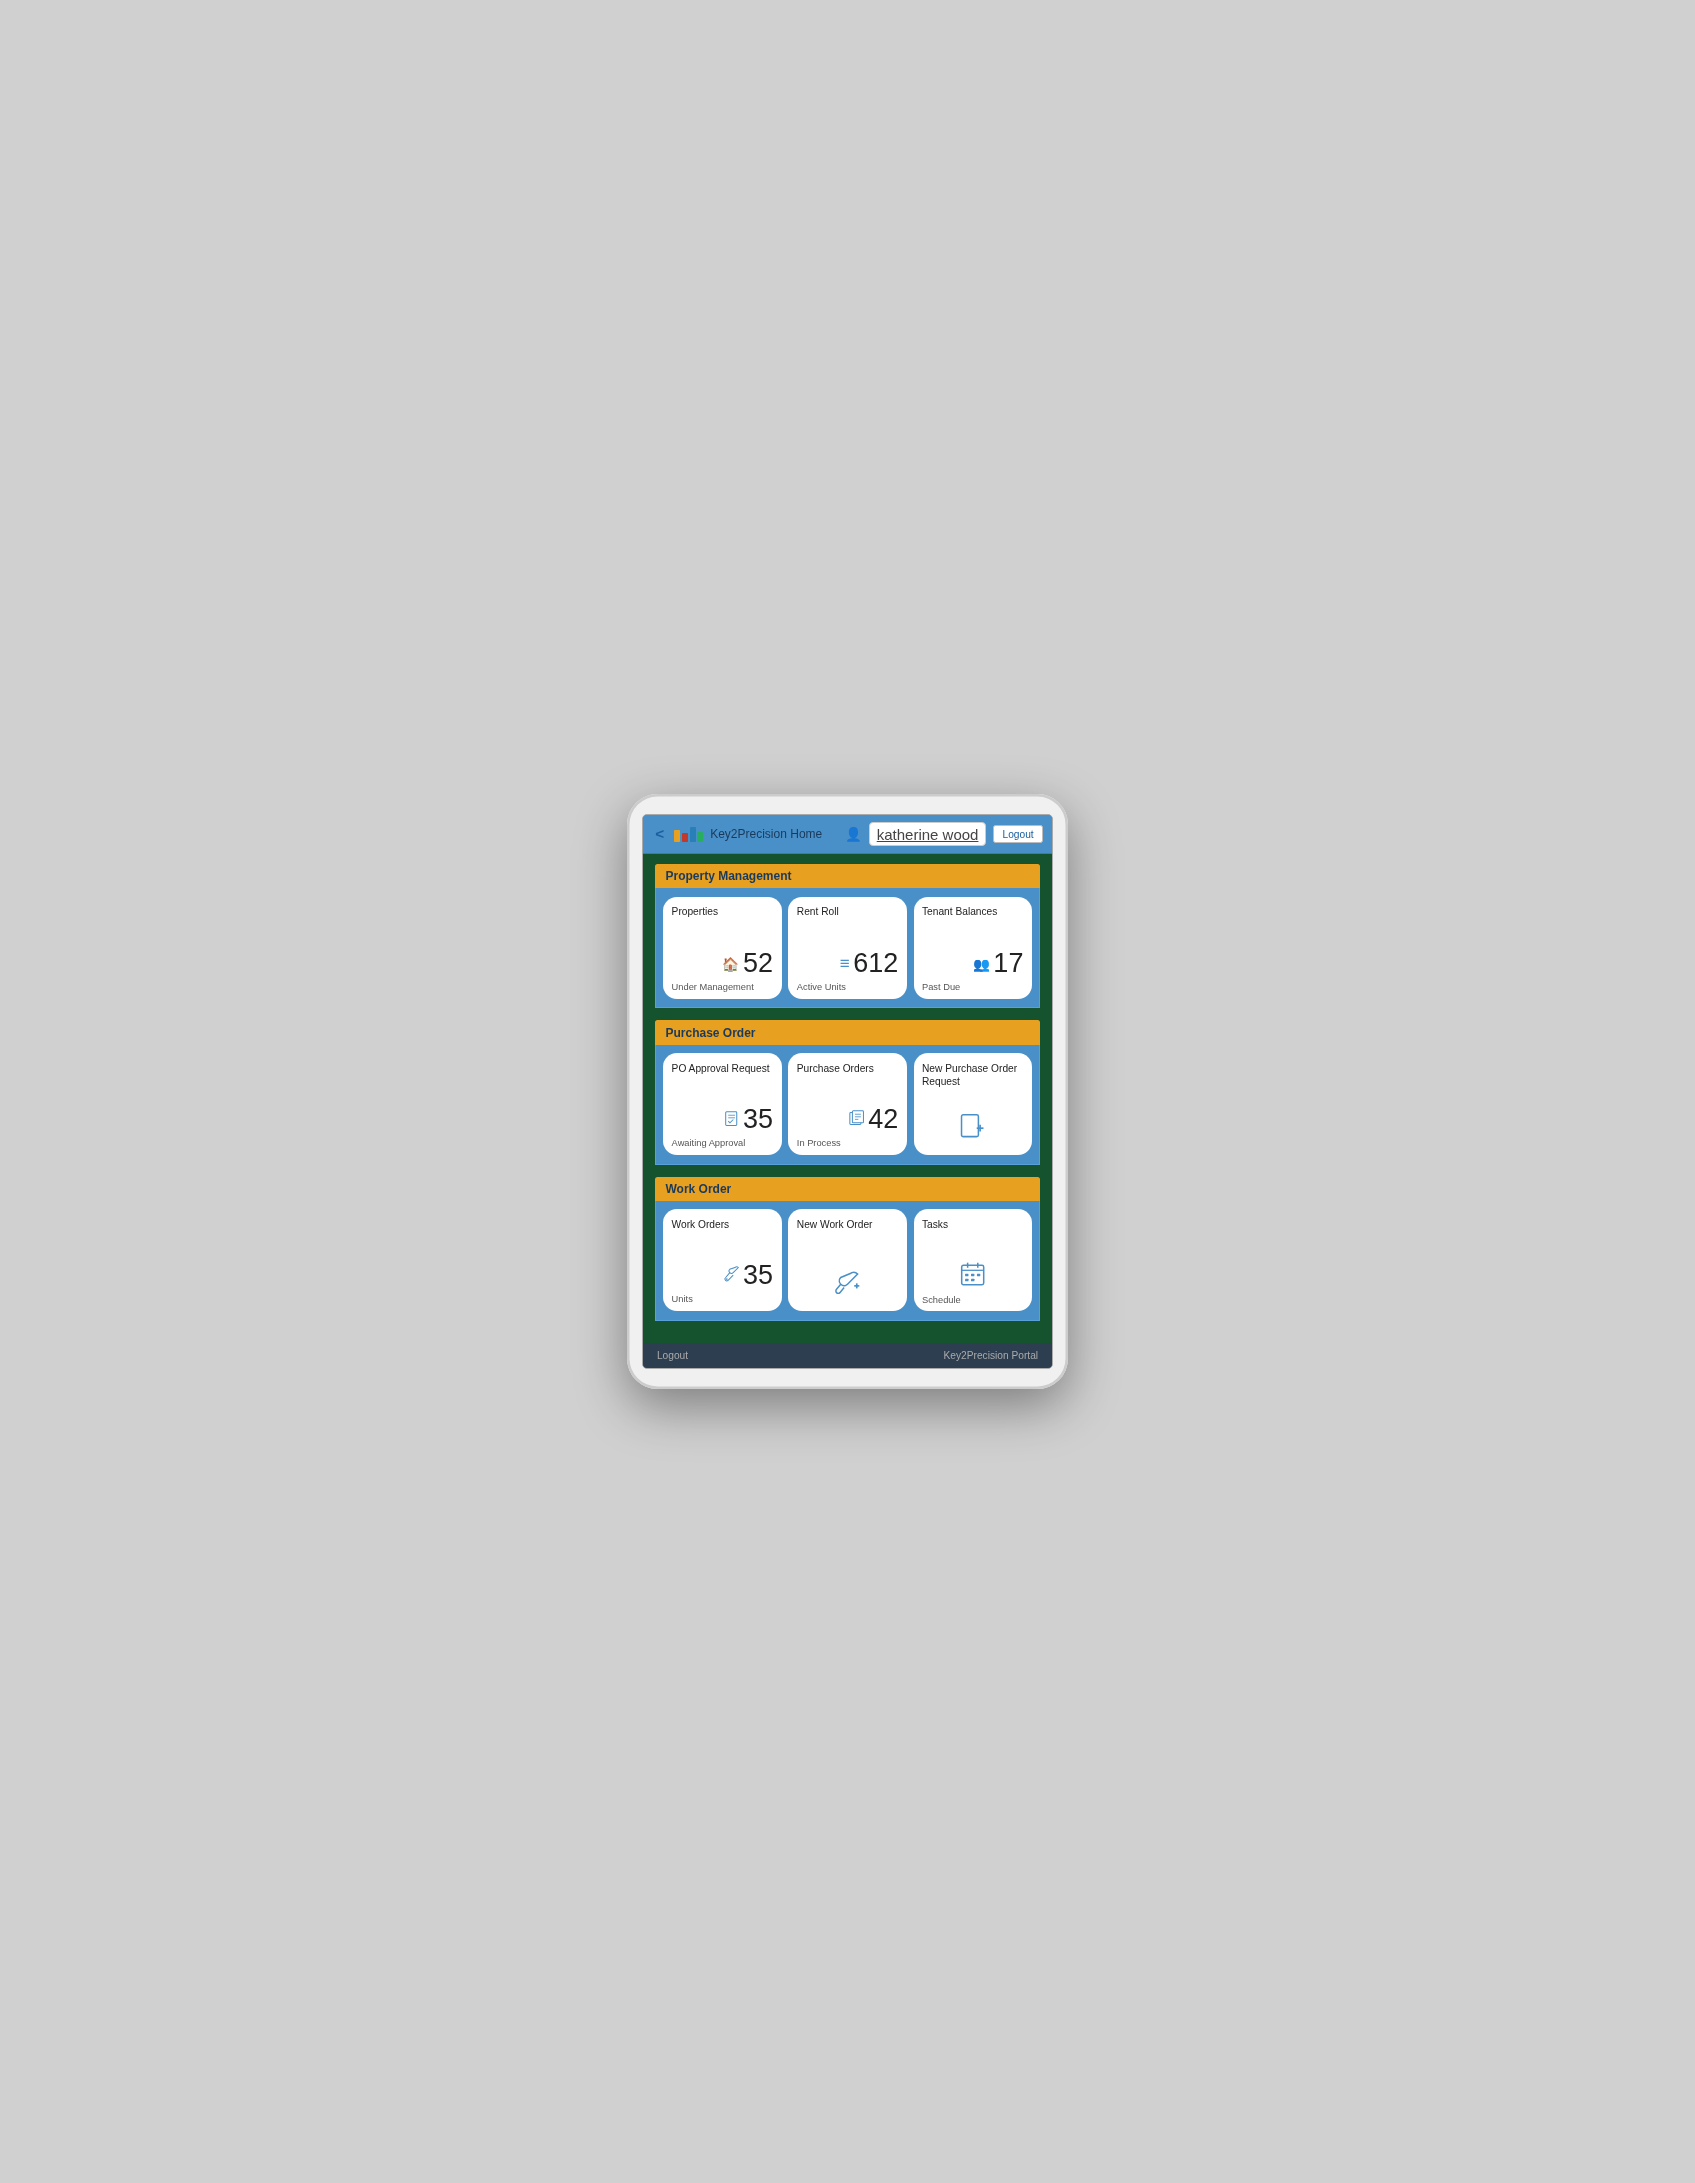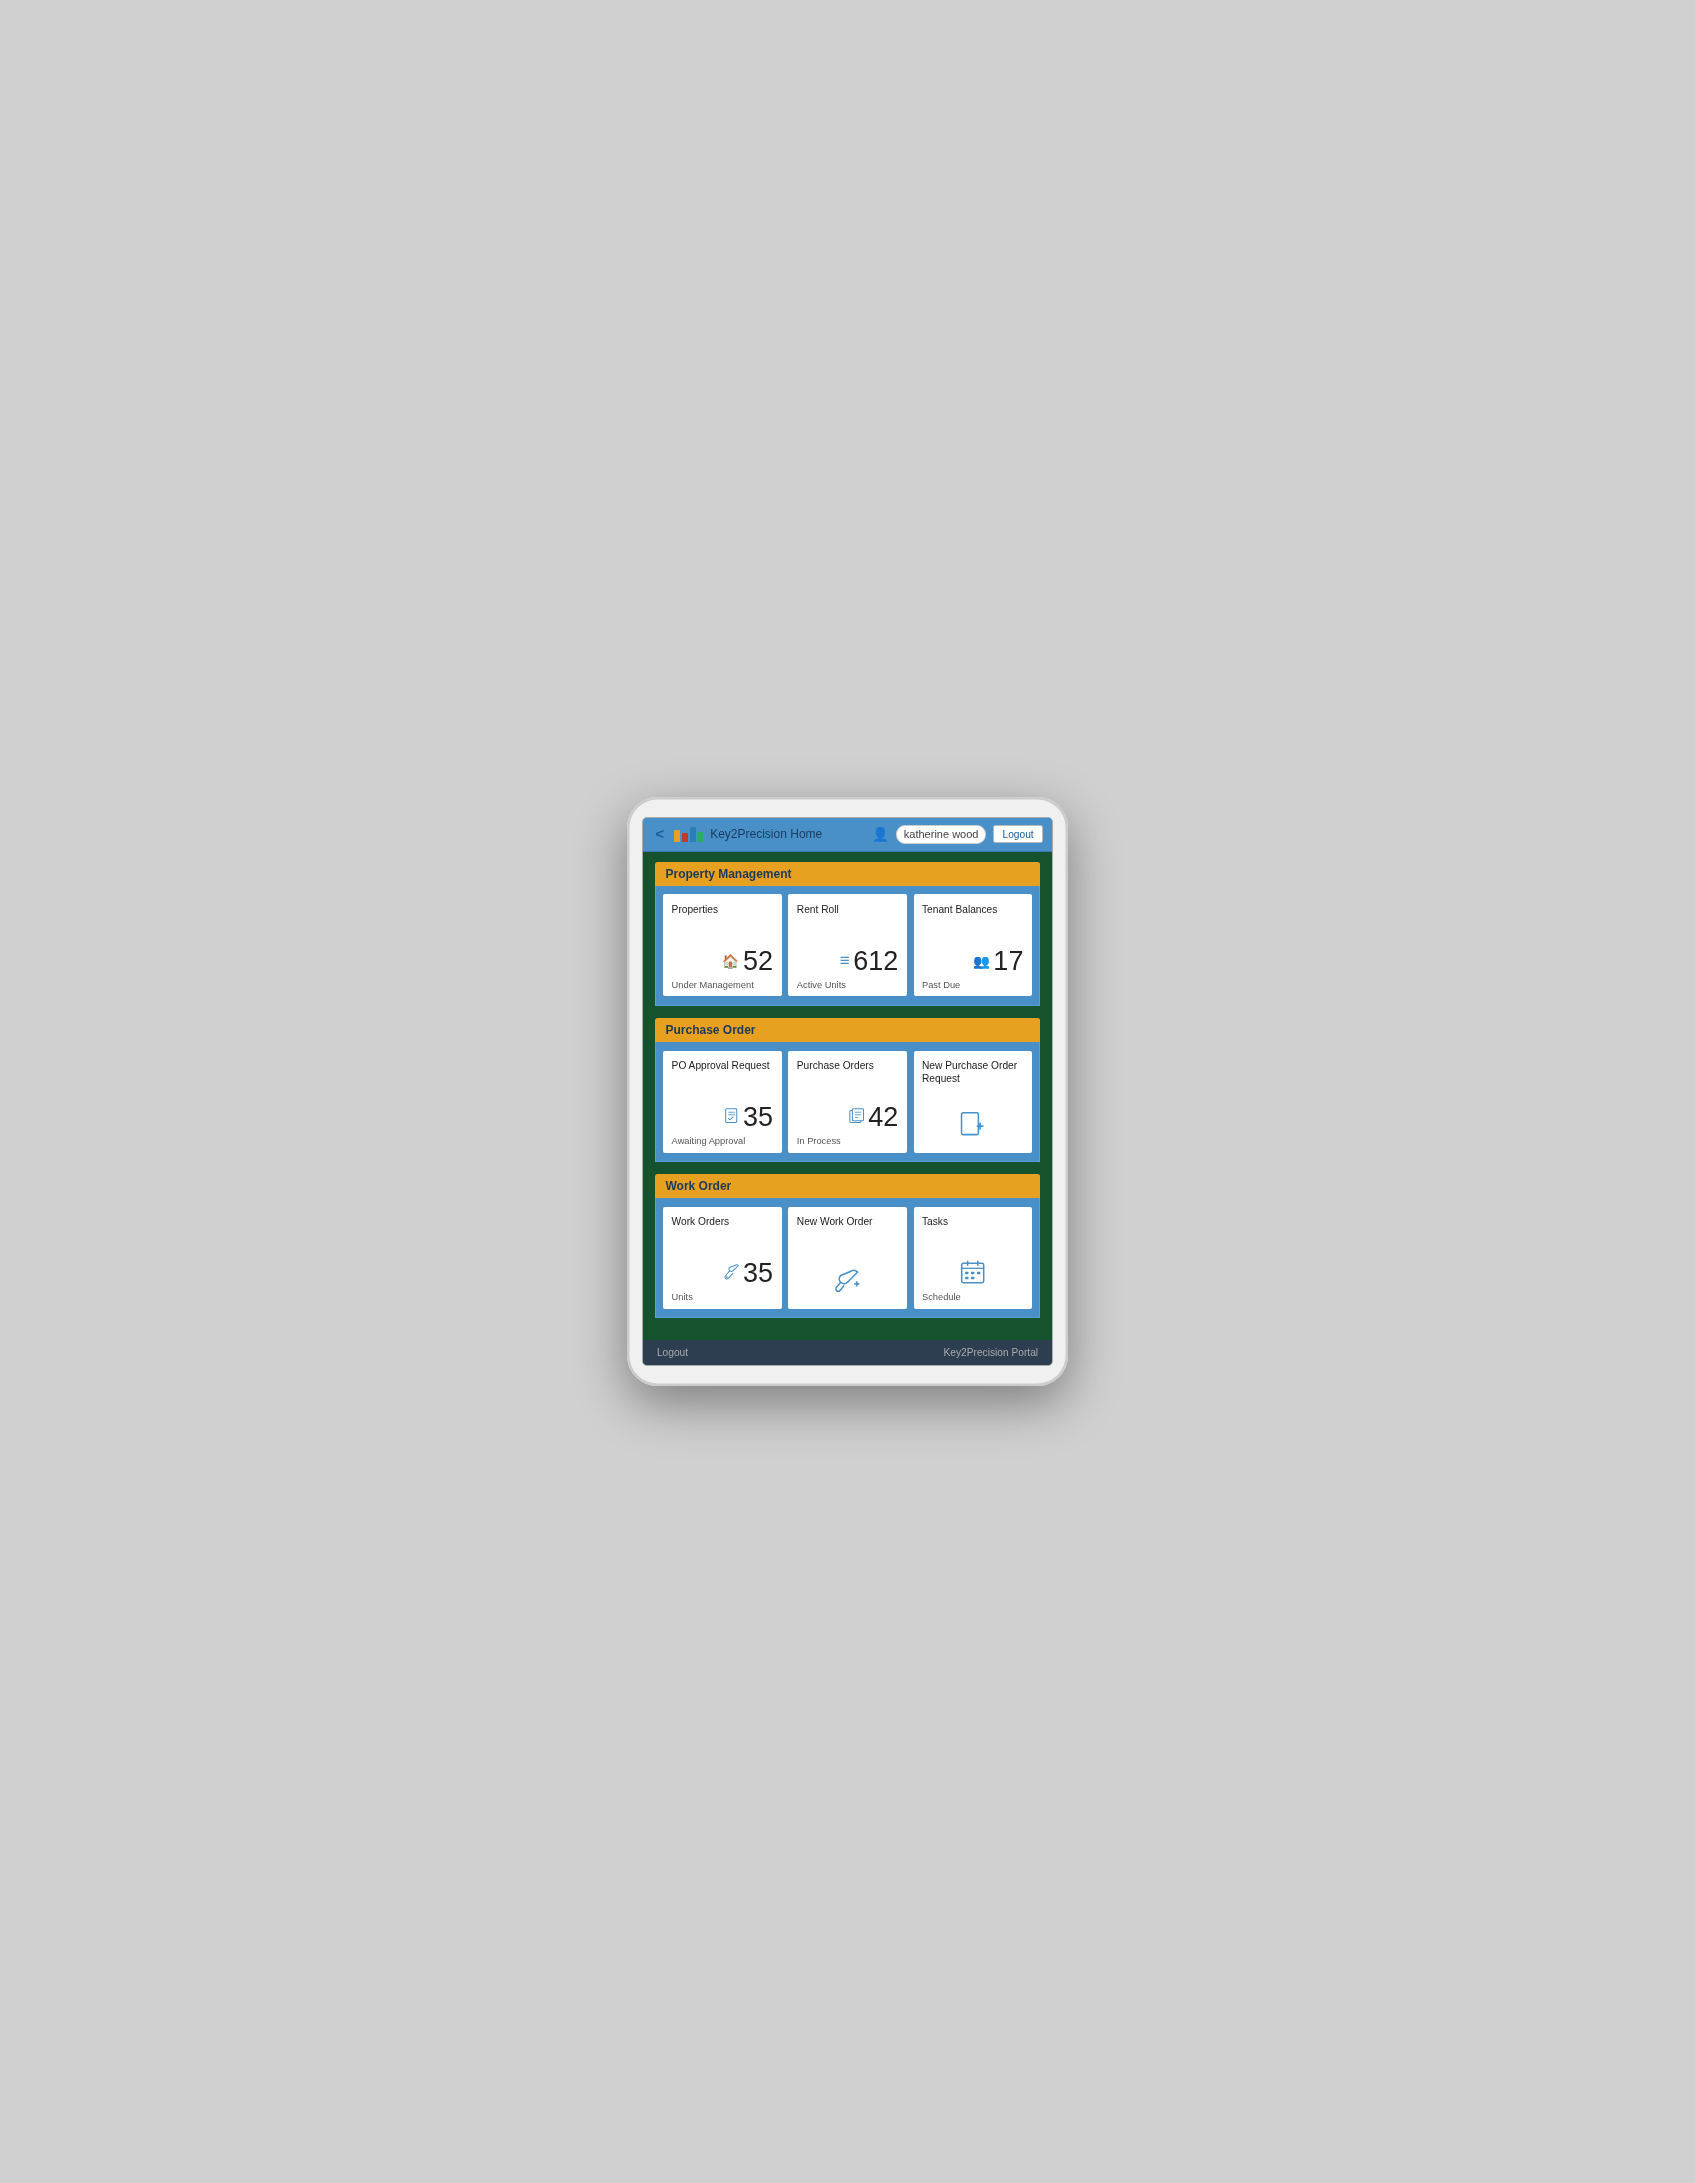--- a/index.html
+++ b/index.html
@@ -65,25 +65,26 @@
       font-size: 12px;
       font-weight: 500;
     }
     .top-bar-user-icon {
       color: #2c6fa8;
       font-size: 13.6px;
     }
     .top-bar-username {
       background: white;
       border: 0.8px solid #ccc;
-      border-radius: 9px;
+      border-radius: 4px;
       padding: 2.5px 6.8px;
-      font-size: 11px;
+      font-size: 15px;
       color: #444;
       min-width: 85px;
+      text-decoration: underline;
     }
     .top-bar-logout {
       background: white;
       border: 0.8px solid #bbb;
       border-radius: 2.5px;
       padding: 2.5px 8.5px;
       font-size: 10.2px;
       color: #1a5fa0;
       cursor: pointer;
     }
@@ -111,21 +112,21 @@
       padding: 8.5px 6.8px;
       display: flex;
       gap: 6.8px;
       border: 0.8px solid #5aa0d8;
       border-top: none;
     }
 
     
     .tile {
       background: white;
-      border-radius: 2px;
+      border-radius: 14px;
       flex: 1;
       padding: 8.5px 8.5px 6.8px 8.5px;
       display: flex;
       flex-direction: column;
       min-height: 102px;
       cursor: pointer;
     }
     .tile-title {
       font-size: 10.2px;
       color: #222;

